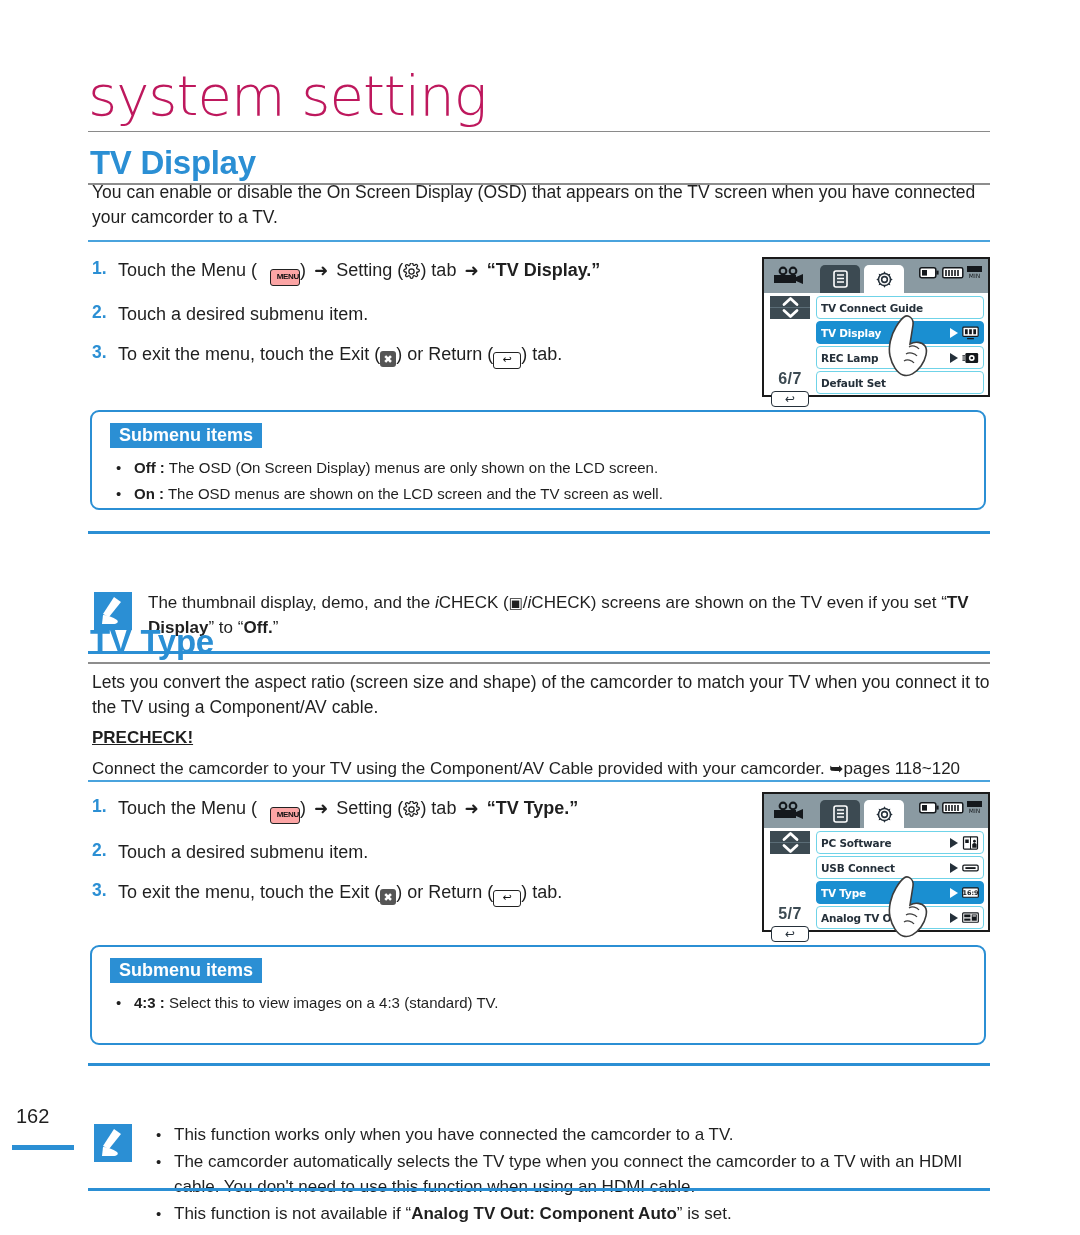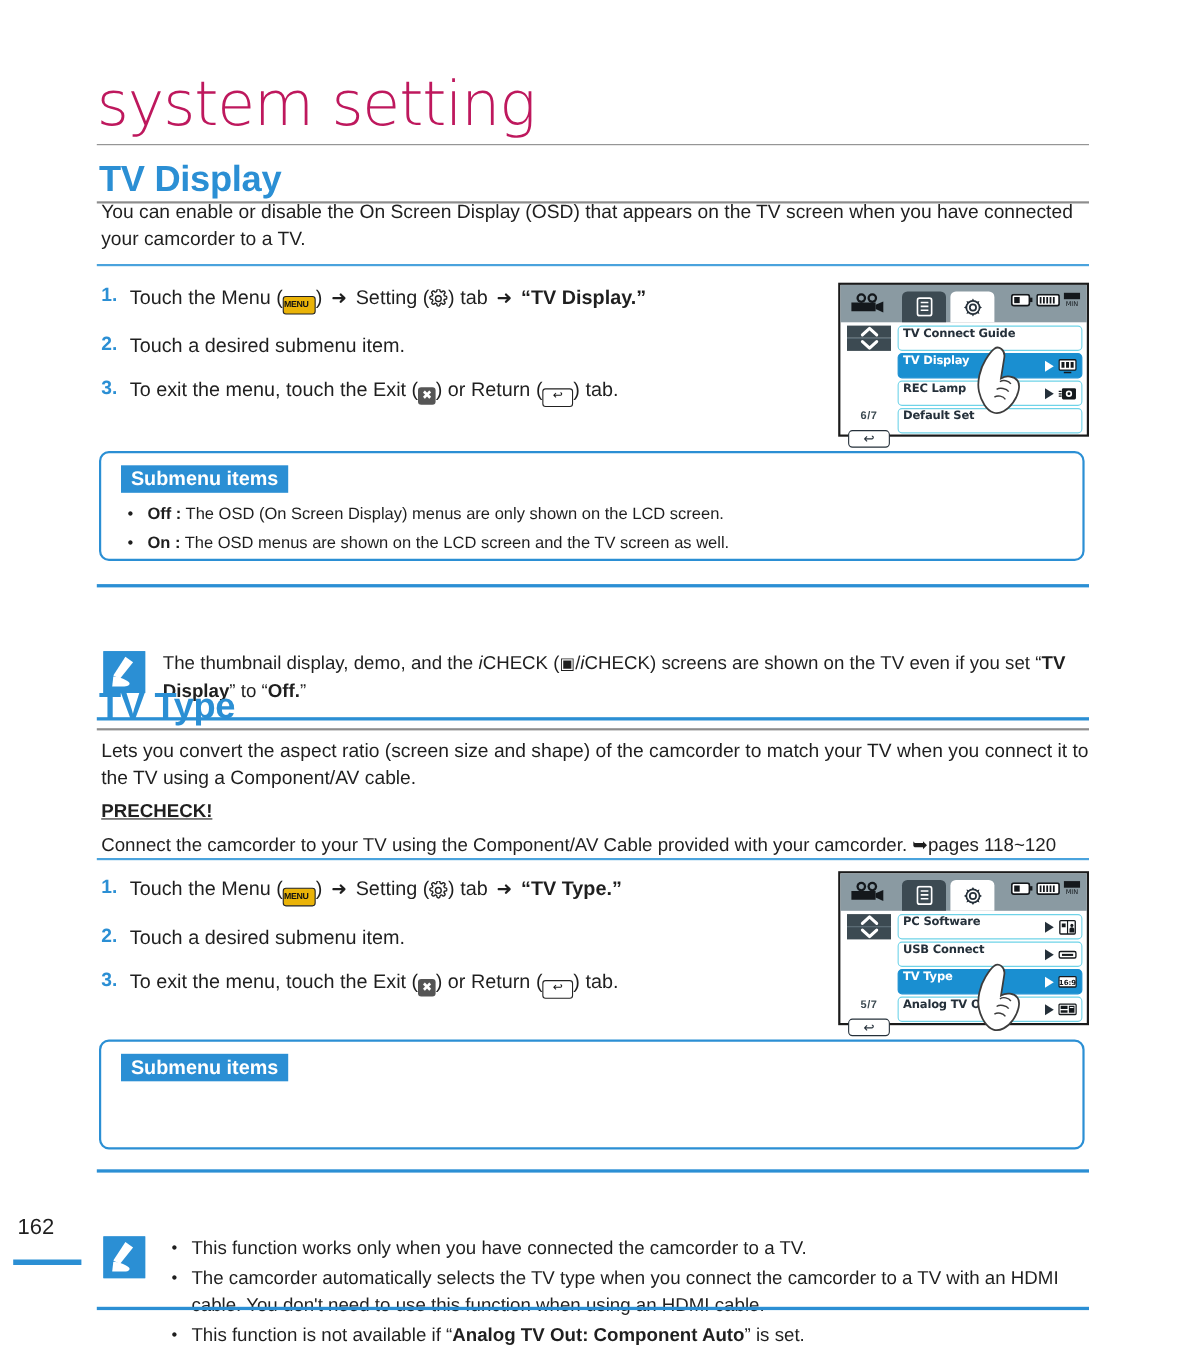--- a/index.html
+++ b/index.html
@@ -44,22 +44,22 @@
   .steps{position:absolute;left:92px;width:620px;}
   .step{display:flex;margin-bottom:16px;}
   .step-num{color:#2b8fd4;font-weight:bold;font-size:17.5px;width:26px;flex:0 0 26px;}
   .step-txt{font-size:18px;line-height:24px;color:#1f1f1f;}
   .step-txt b{font-weight:bold;}
 
   
   .ico{display:inline-block;vertical-align:-3px;}
   .ico-menu{
     width:28px;height:15px;border:1.4px solid #222;border-radius:3px;
-    font-size:8px;line-height:13px;text-align:left;font-weight:bold;
-    letter-spacing:-0.3px;color:#111;background:#eab308;
+    font-size:8px;line-height:13px;text-align:right;font-weight:bold;
+    letter-spacing:-0.3px;color:#111;background:#fca5a5;margin-left:13px;
   }
   .ico-gear{width:17px;height:17px;vertical-align:-4px;}
   .ico-exit{
     width:16px;height:16px;background:#555;border-radius:3px;color:#fff;
     font-size:11px;line-height:16px;text-align:center;font-weight:bold;
     vertical-align:-3px;
   }
   .ico-ret{
     width:26px;height:15px;border:1.4px solid #222;border-radius:3px;background:#fff;
     font-size:11px;line-height:13px;text-align:center;color:#111;
@@ -128,32 +128,32 @@
   .lcd-status{position:absolute;right:6px;top:7px;display:flex;align-items:center;gap:3px;}
   .lcd-main{display:flex;height:104px;padding:3px 4px 3px 3px;box-sizing:border-box;}
   .lcd-nav{
     width:46px;flex:0 0 46px;display:flex;flex-direction:column;align-items:center;
   }
   .nav-btn{
     width:40px;height:23px;background:#3c4a52;display:flex;align-items:center;justify-content:center;
   }
   .nav-btn.b2{border-top:1px solid #5b6d77;}
   .nav-page{
-    font-size:10px;font-weight:bold;color:#3c4a52;height:24px;line-height:24px;
+    font-size:16px;font-weight:bold;color:#3c4a52;height:24px;line-height:24px;
     letter-spacing:0.5px;
     margin-top:48px;
   }
   .nav-ret{
     width:36px;height:19px;border:1.6px solid #25303a;border-radius:4px;background:#fff;
     display:flex;align-items:center;justify-content:center;font-size:12px;color:#25303a;
   }
   .lcd-rows{flex:1;display:flex;flex-direction:column;gap:2px;padding-left:3px;}
   .lcd-row{
     flex:1;border:1.3px solid #6fd3e8;border-radius:4px;background:#fff;
-    display:flex;padding:0 4px;box-sizing:border-box;position:relative;
+    display:flex;align-items:center;padding:0 4px;box-sizing:border-box;position:relative;
   }
   .lcd-row.sel{background:#1a8fd1;border-color:#1a8fd1;}
   .row-label{
     font-size:10.5px;font-weight:bold;color:#25303a;
     letter-spacing:-0.2px;white-space:nowrap;
     font-family:"DejaVu Sans",sans-serif;
   }
   .lcd-row.sel .row-label{color:#ffffff;}
   .row-right{margin-left:auto;display:flex;align-items:center;gap:4px;}
   .tri{
@@ -452,20 +452,21 @@
       <path d="M22 6 C26 3, 32 7, 31 14 L28 33 C33 30, 40 31, 43 35 C46 39, 44 48, 39 55 C34 62, 27 66, 21 64 C15 62, 10 54, 8 45 C6 36, 9 24, 14 16 C17 11, 19 8, 22 6 Z" fill="#ffffff" stroke="#3c3c3c" stroke-width="1.6"></path>
       <path d="M27 36 C30 34, 35 35, 37 38" fill="none" stroke="#3c3c3c" stroke-width="1.3"></path>
       <path d="M24 43 C27 41, 33 42, 35 45" fill="none" stroke="#3c3c3c" stroke-width="1.3"></path>
       <path d="M22 50 C25 48, 30 49, 32 52" fill="none" stroke="#3c3c3c" stroke-width="1.3"></path>
     </svg>
   </div>
 
   <div class="sub-box" style="top:945px;height:100px;">
     <span class="sub-badge">Submenu items</span>
     <ul class="sub-list">
+      <li><b>4:3 :</b><span> Select this to view images on a 4:3 (standard) TV.</span></li>
     </ul>
   </div>
 
   <div class="note" style="top:1063px;">
     <div class="note-top"></div>
     <div class="note-inner">
       <div class="note-icon">
         <svg width="36" height="36" viewBox="0 0 36 36">
           <path d="M19 4 L26 9 L14 24 L8 21 Z" fill="#ffffff"></path>
           <path d="M8 22 C12 22, 18 24, 22 27 C24 29, 22 31, 18 31 L7 31 Z" fill="#ffffff"></path>

